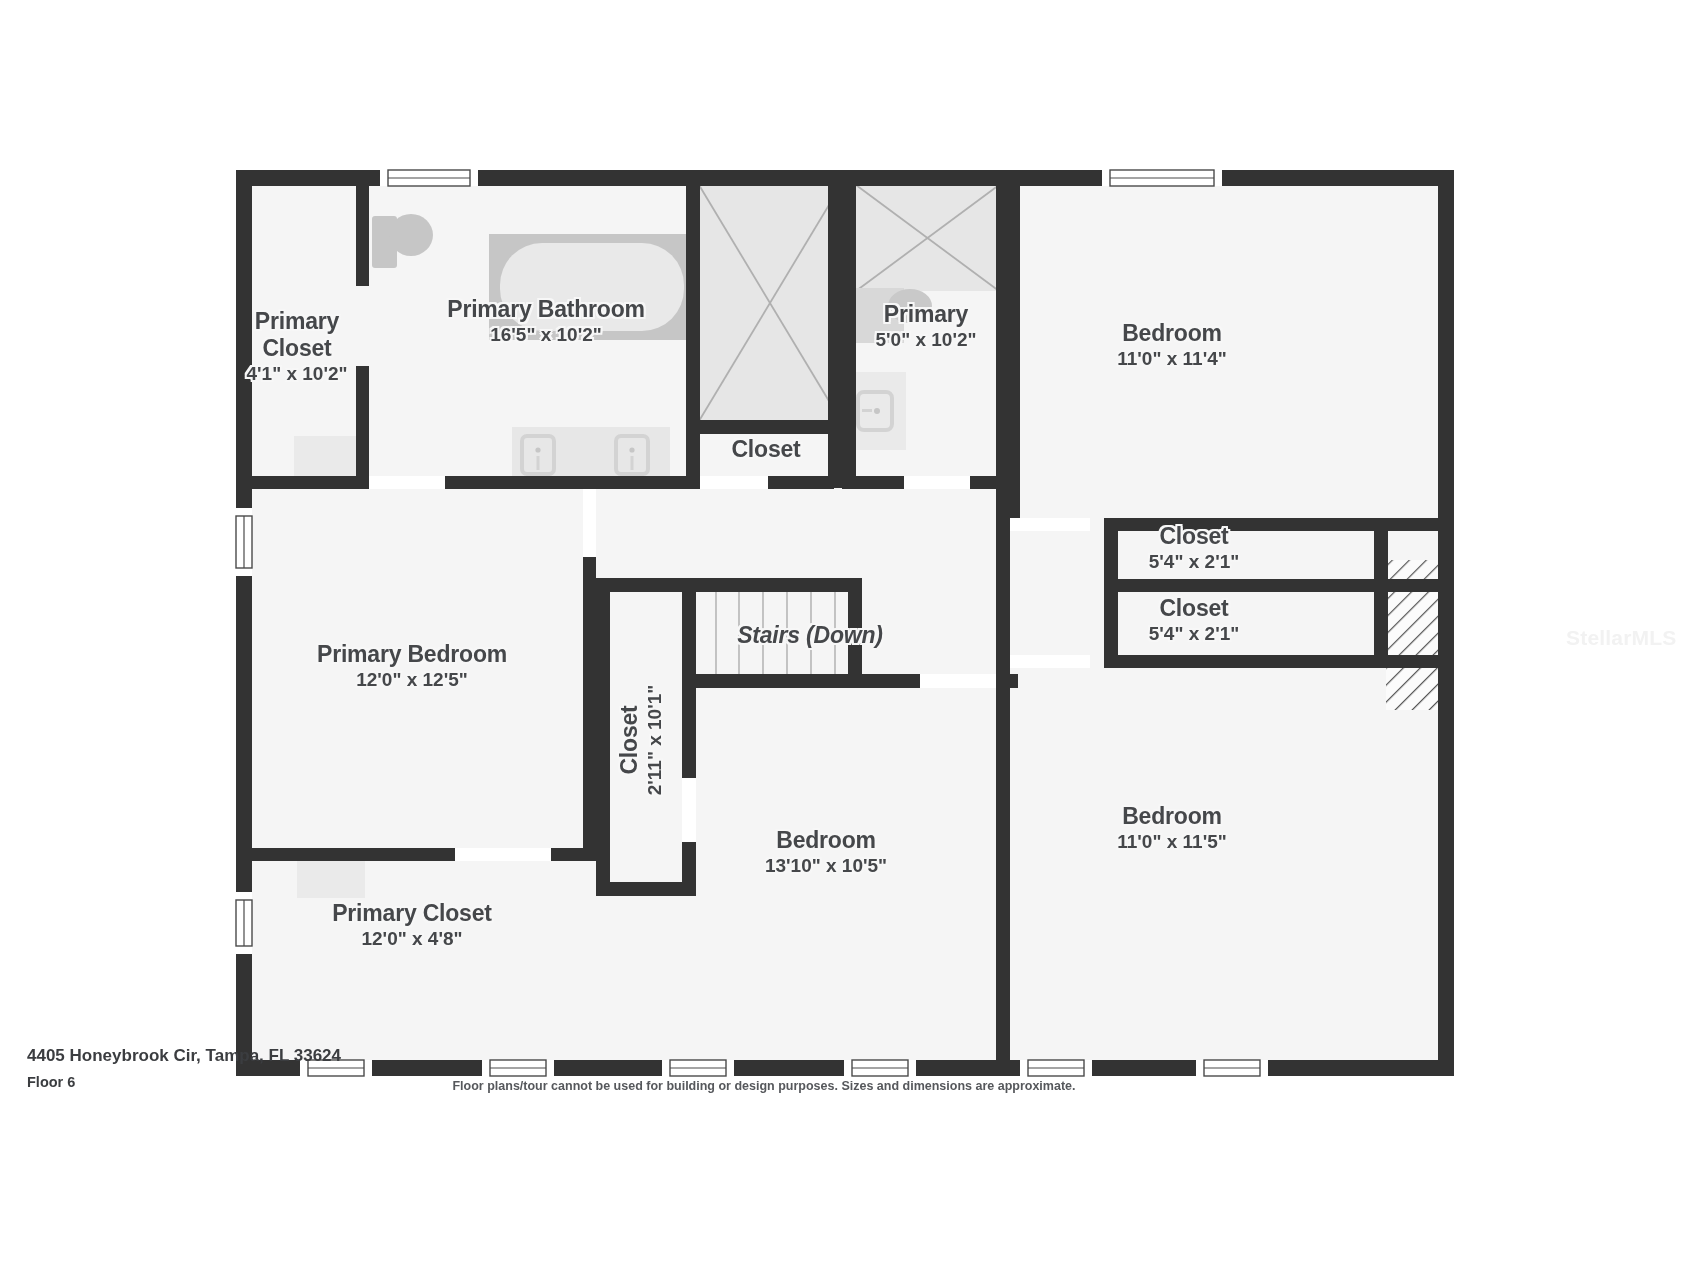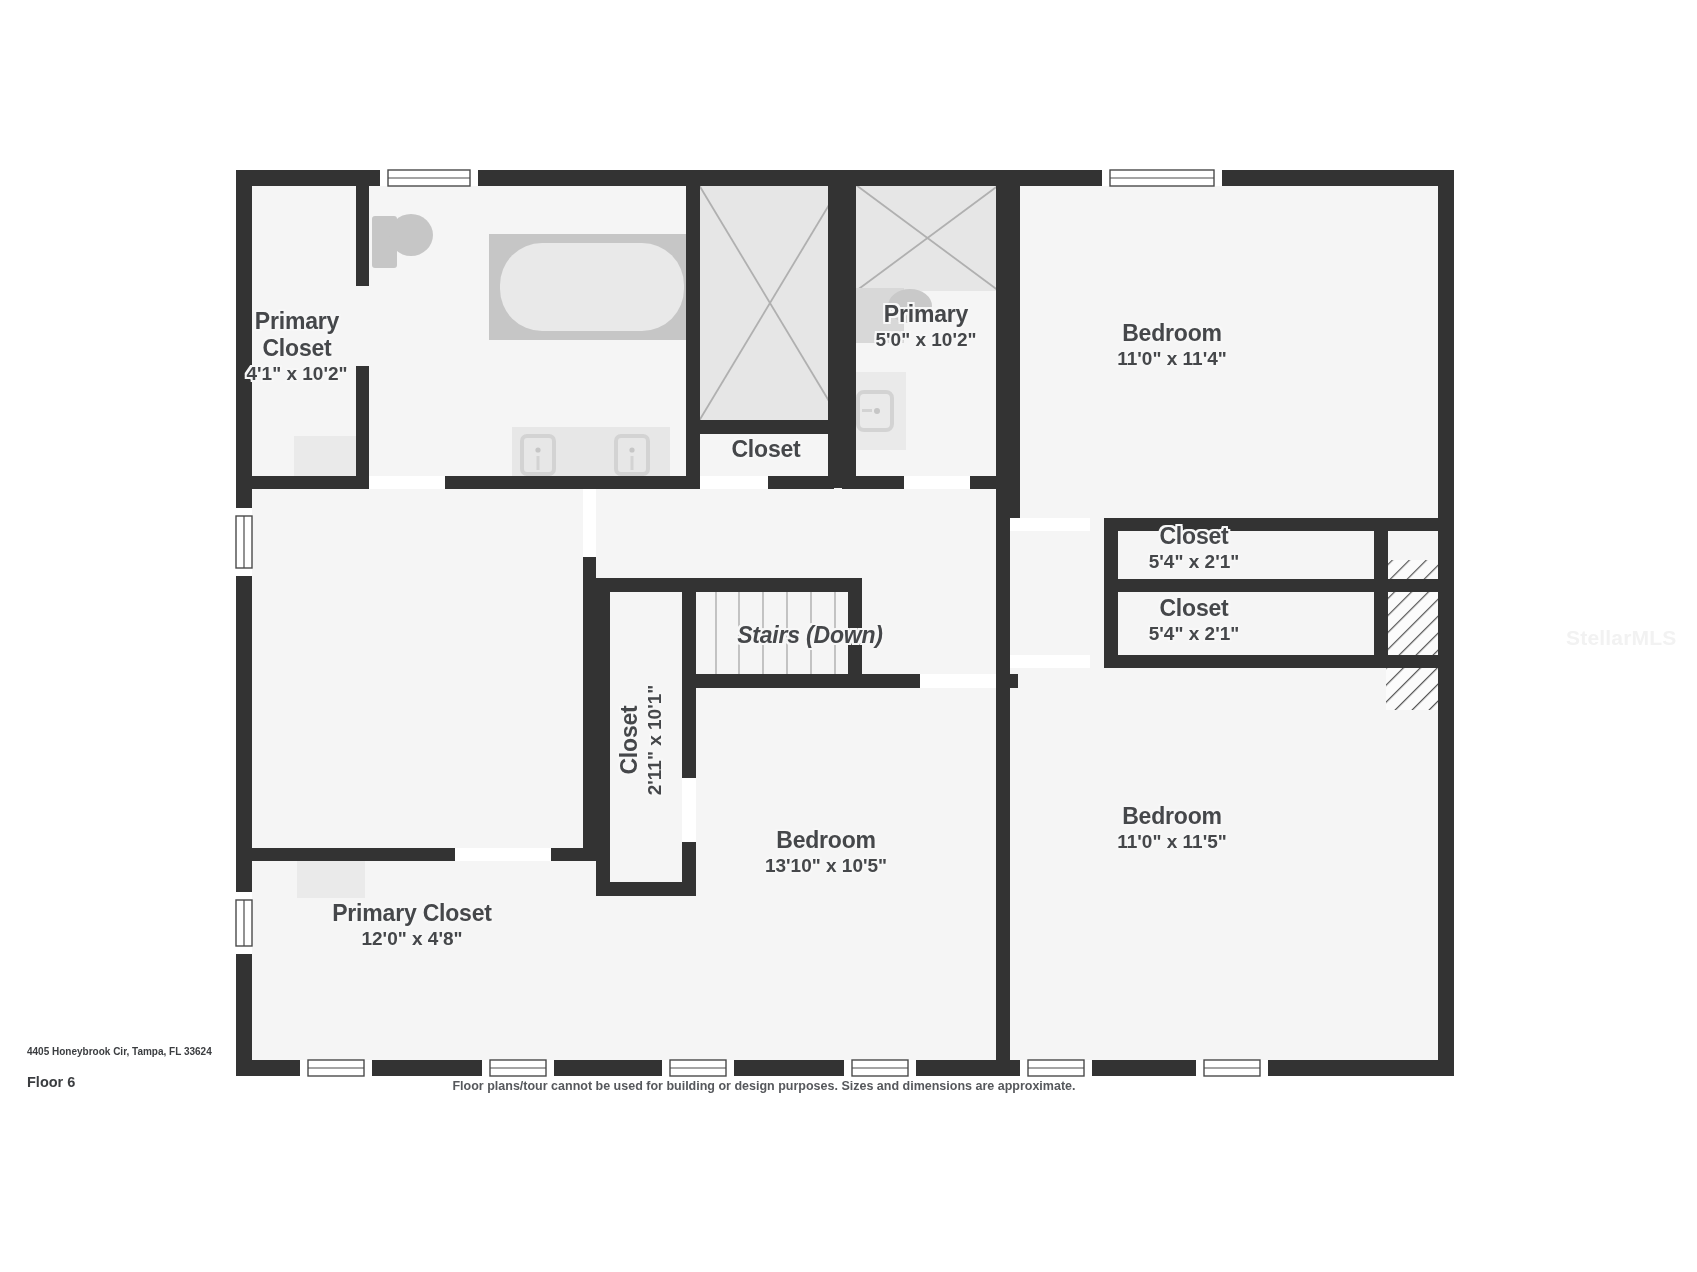--- a/index.html
+++ b/index.html
@@ -58,21 +58,21 @@
 
   .room-label.rotated {
     transform-origin: center center;
   }
 
   
   #footer-address {
     position: absolute;
     left: 27px;
     top: 1046px;
-    font-size: 10px;
+    font-size: 17px;
     font-weight: bold;
     color: #3b3d40;
     text-align: center;
   }
   #footer-floor {
     position: absolute;
     left: 27px;
     top: 1074px;
     font-size: 14.5px;
     font-weight: bold;
@@ -290,20 +290,24 @@
 
     </g>
   </svg>
 
   <div class="room-label two-line" style="left:297px; top:326px; transform:translate(-50%,-50%);">
     <span class="rname">Primary
 Closet</span>
     <span class="rdim">4'1" x 10'2"</span>
   </div>
 
+  <div class="room-label" style="left:546px; top:321px; transform:translate(-50%,-50%);">
+    <span class="rname">Primary Bathroom</span>
+    <span class="rdim">16'5" x 10'2"</span>
+  </div>
 
   <div class="room-label" style="left:926px; top:326px; transform:translate(-50%,-50%);">
     <span class="rname">Primary</span>
     <span class="rdim">5'0" x 10'2"</span>
   </div>
 
   <div class="room-label" style="left:1172px; top:345px; transform:translate(-50%,-50%);">
     <span class="rname">Bedroom</span>
     <span class="rdim">11'0" x 11'4"</span>
   </div>
@@ -316,20 +320,24 @@
   <div class="room-label" style="left:1194px; top:548px; transform:translate(-50%,-50%);">
     <span class="rname">Closet</span>
     <span class="rdim">5'4" x 2'1"</span>
   </div>
 
   <div class="room-label" style="left:1194px; top:620px; transform:translate(-50%,-50%);">
     <span class="rname">Closet</span>
     <span class="rdim">5'4" x 2'1"</span>
   </div>
 
+  <div class="room-label" style="left:412px; top:666px; transform:translate(-50%,-50%);">
+    <span class="rname">Primary Bedroom</span>
+    <span class="rdim">12'0" x 12'5"</span>
+  </div>
 
   <div class="room-label" style="left:810px; top:636px; transform:translate(-50%,-50%);font-style:italic;">
     <span class="rname">Stairs (Down)</span>
     <span class="rdim"></span>
   </div>
 
   <div class="room-label rotated" style="left:641px; top:740px; transform:translate(-50%,-50%) rotate(-90deg);">
     <span class="rname">Closet</span>
     <span class="rdim">2'11" x 10'1"</span>
   </div>

